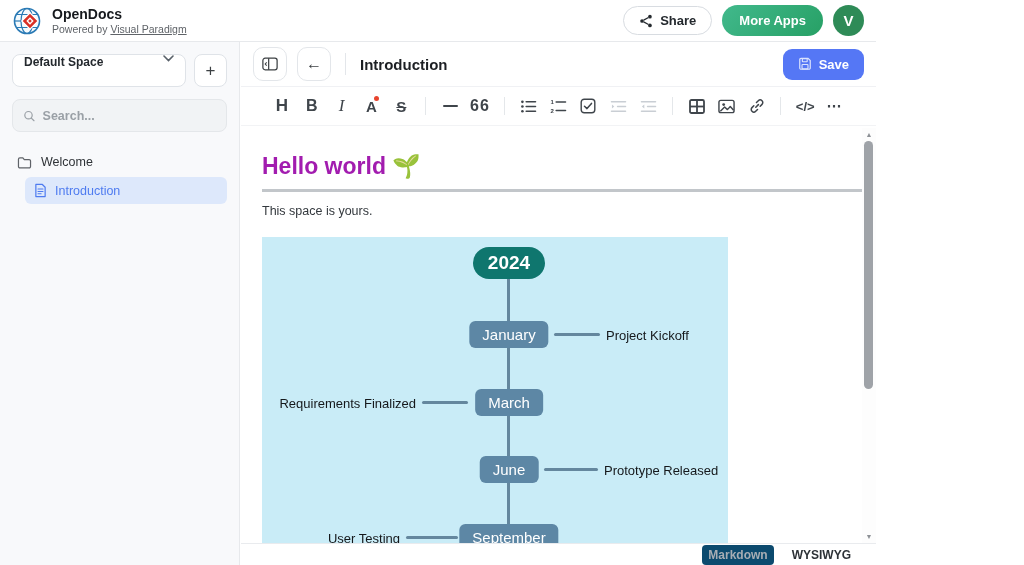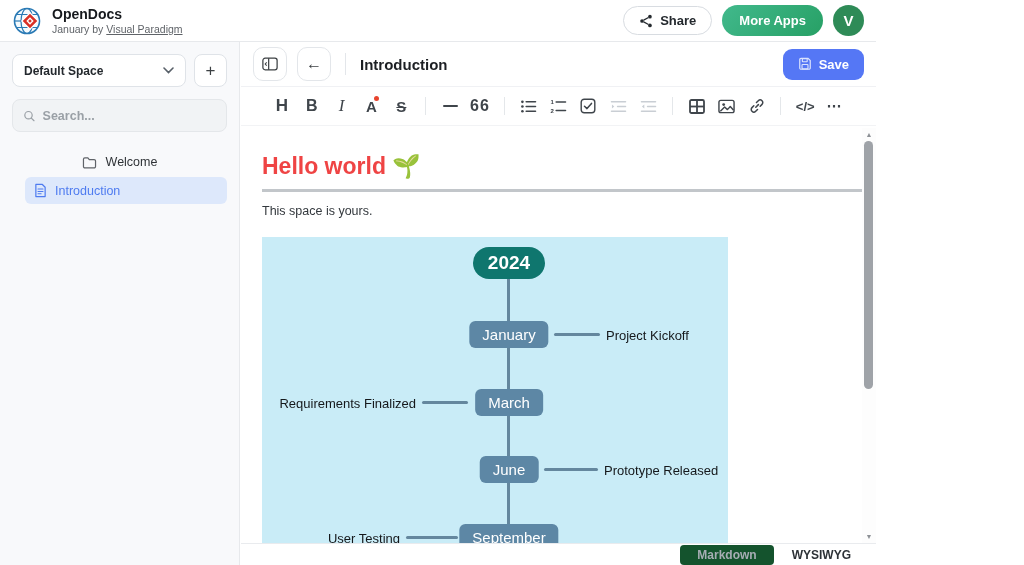--- a/index.html
+++ b/index.html
@@ -19,32 +19,32 @@
   .more-apps { border:none; background:linear-gradient(135deg,#41b98c,#27a065); color:#fff;
     border-radius:17px; padding:8px 17px; font-size:13px; font-weight:bold; cursor:pointer; }
   .avatar { width:31px; height:31px; border-radius:50%; background:#2e8b57; color:#fff; font-weight:bold;
     font-size:15px; display:flex; align-items:center; justify-content:center; cursor:pointer; }
 
   
   .sidebar { position:absolute; top:42px; left:0; bottom:0; width:240px; background:#f8f9fb;
     border-right:1px solid #e7e9ec; padding:12px; }
   .space-row { display:flex; gap:8px; }
   .space-select { flex:1; height:33px; background:#fff; border:1px solid #dfe3e8; border-radius:8px;
-    display:flex; align-items:center; padding:0 11px; font-size:12px; font-weight:bold; color:#24292e; cursor:pointer; }
+    display:flex; padding:0 11px; font-size:12px; font-weight:bold; color:#24292e; cursor:pointer; }
   .space-select .chev { margin-left:auto; color:#586069; }
   .add-btn { width:33px; height:33px; background:#fff; border:1px solid #dfe3e8; border-radius:8px;
     font-size:17px; color:#3c4043; display:flex; align-items:center; justify-content:center; cursor:pointer; }
   .search-box { margin-top:12px; height:33px; background:#f1f3f5; border:1px solid #e4e7ea; border-radius:8px;
     display:flex; align-items:center; padding:0 10px; gap:7px; }
   .search-box input { border:none; outline:none; background:transparent; font-size:12.5px; color:#3c4043; width:100%;
     font-family:"Liberation Sans",sans-serif;font-weight:bold; }
   .search-box input::placeholder { color:#9aa0a6; }
   .tree { margin-top:17px; }
   .tree-folder { display:flex; align-items:center; gap:9px; height:26px; padding:0 5px;
-    font-size:12.5px; color:#2f3337; cursor:pointer;justify-content:center; }
+    font-size:12.5px; color:#2f3337; cursor:pointer; }
   .tree-page { margin:2px 0 0 13px; display:flex; align-items:center; gap:8px; height:27px; padding:0 9px;
     background:#dde8fb; border-radius:6px; font-size:12.5px; color:#4e7bf0; cursor:pointer; }
 
   
   .main { position:absolute; left:241px; top:42px; right:0; bottom:0; background:#fff; }
   .doc-header { height:45px; display:flex; align-items:center; padding:0 12px; gap:10px;
     border-bottom:1px solid #f0f1f4; }
   .icon-btn { width:34px; height:34px; background:#fff; border:1px solid #e3e6ea; border-radius:10px;
     display:flex; align-items:center; justify-content:center; color:#3c4043; cursor:pointer; font-size:16px; }
   .vsep { width:1px; height:22px; background:#e3e6ea; margin:0 4px; }
@@ -65,21 +65,21 @@
   .dot { position:absolute; top:4px; right:7px; width:5px; height:5px; border-radius:50%; background:#e8442e; }
   .g-s { font-size:15px; font-weight:600; text-decoration:line-through; }
   .g-hr { width:15px; height:2px; background:#3f454b; border-radius:1px; }
   .g-q { font-size:16px; font-weight:bold; letter-spacing:1px; }
   .g-code { font-size:13px; font-weight:600; }
   .g-more { font-size:15px; font-weight:bold; letter-spacing:2px; color:#3f454b; }
 
   
   .content { position:absolute; left:0; top:85px; right:14px; bottom:22px; overflow:hidden;
     padding:26px 0 0 21px; }
-  .doc-h1 { font-size:23px; font-weight:bold; color:#ef4444; width:726px; padding-bottom:9px;
+  .doc-h1 { font-size:23px; font-weight:bold; color:#a21caf; width:726px; padding-bottom:9px;
     border-bottom:3px solid #c2c6ca; }
   .doc-p { margin-top:12px; font-size:12.5px; color:#33383d; }
 
   
   .timeline { position:relative; margin-top:19px; width:466px; height:400px; background:#c9ecf7; }
   .spine { position:absolute; left:245px; top:38px; width:3px; height:266px; background:#64879e; }
   .year-pill { position:absolute; left:211px; top:10px; width:72px; height:32px; background:#0f766e;
     color:#fff; border-radius:16px; font-size:19px; font-weight:bold; display:flex; align-items:center;
     justify-content:center; z-index:2; }
   .mbox { position:absolute; left:247px; transform:translateX(-50%); height:27px; padding:0 13px;
@@ -96,21 +96,21 @@
 
   
   .scrollbar { position:absolute; right:0; top:86px; bottom:22px; width:14px; background:#fdfdfd; }
   .sb-arrow { position:absolute; left:0; width:14px; text-align:center; font-size:7px; color:#8d9196; }
   .sb-up { top:3px; } .sb-down { bottom:3px; }
   .sb-thumb { position:absolute; left:2px; top:13px; width:9px; height:248px; background:#9fa3a8; border-radius:5px; }
 
   
   .statusbar { position:absolute; left:0; right:0; bottom:0; height:22px; background:#fff;
     border-top:1px solid #e9ebee; display:flex; justify-content:flex-end; align-items:center; padding:0 12px; gap:5px; }
-  .tab-md { background:#14532d; color:#a7adb4; font-size:12px; font-weight:bold; padding:3px 17px;
+  .tab-md { background:#0c4a6e; color:#a7adb4; font-size:12px; font-weight:bold; padding:3px 6px;
     border-radius:4px; cursor:pointer; }
   .tab-wys { background:#fff; color:#2d3237; font-size:12px; font-weight:bold; padding:3px 13px;
     border-radius:4px; cursor:pointer; }
 
   svg { display:block; }
 </style>
 </head>
 <body>
 
 <div class="page">
@@ -120,21 +120,21 @@
       <circle cx="15" cy="16" r="12.5" fill="#f4fafd" stroke="#2a7ab5" stroke-width="1.6"></circle>
       <ellipse cx="15" cy="16" rx="6" ry="12.5" fill="none" stroke="#2a7ab5" stroke-width="1.2"></ellipse>
       <line x1="2.5" y1="16" x2="27.5" y2="16" stroke="#2a7ab5" stroke-width="1.2"></line>
       <path d="M4.5 9.5 h21 M4.5 22.5 h21" stroke="#2a7ab5" stroke-width="1.1" fill="none"></path>
       <rect x="12.2" y="10.2" width="11.6" height="11.6" transform="rotate(45 18 16)" fill="#d93025" stroke="#fff" stroke-width="1.3"></rect>
       <rect x="15.4" y="13.4" width="5.2" height="5.2" transform="rotate(45 18 16)" fill="#fff"></rect>
       <rect x="16.7" y="14.7" width="2.6" height="2.6" transform="rotate(45 18 16)" fill="#d93025"></rect>
     </svg>
     <div>
       <div class="app-title">OpenDocs</div>
-      <div class="app-sub"><span>January by </span><a>Visual Paradigm</a></div>
+      <div class="app-sub"><span>Powered by </span><a>Visual Paradigm</a></div>
     </div>
     <div class="header-right">
       <button class="share-btn">
         <svg width="14" height="14" viewBox="0 0 16 16">
           <circle cx="12.5" cy="3" r="2.1" fill="#24292e"></circle>
             <circle cx="3.5" cy="8" r="2.1" fill="#24292e"></circle>
             <circle cx="12.5" cy="13" r="2.1" fill="#24292e"></circle>
           <line x1="5.3" y1="7" x2="10.8" y2="3.9" stroke="#24292e" stroke-width="1.4"></line>
           <line x1="5.3" y1="9" x2="10.8" y2="12.1" stroke="#24292e" stroke-width="1.4"></line>
         </svg>

